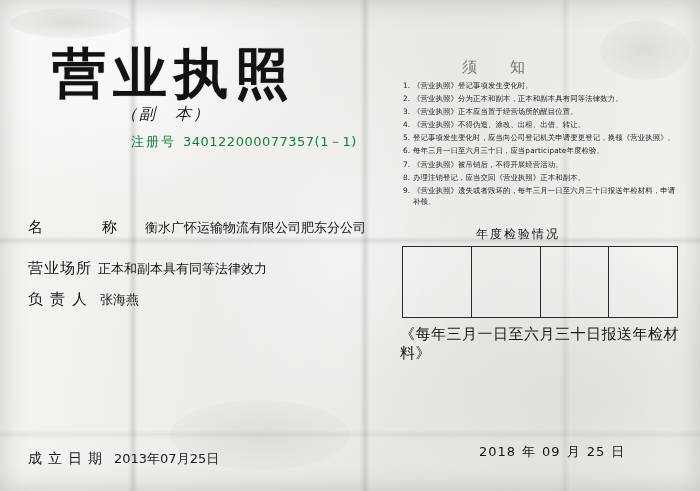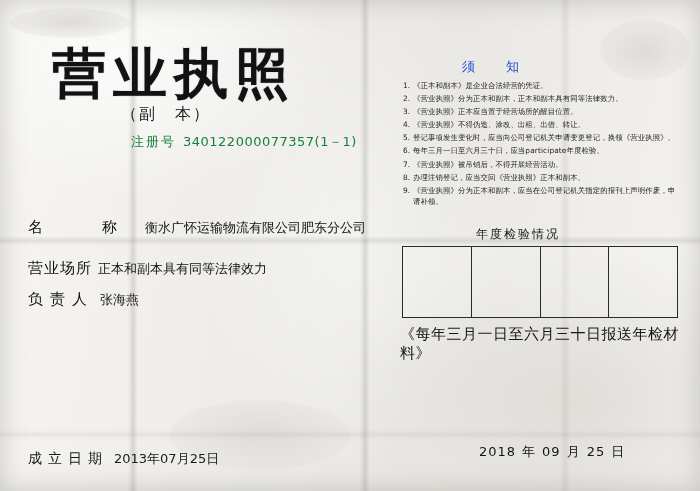--- a/index.html
+++ b/index.html
@@ -67,20 +67,21 @@
     color: #121212;
     text-shadow: 0 0 1px rgba(0,0,0,0.45);
   }
   .subtitle {
     position: absolute;
     left: 121px;
     top: 104px;
     font-size: 16px;
     letter-spacing: 2px;
     color: #1b1b1b;
+    font-style: italic;
   }
   .reg-line {
     position: absolute;
     left: 131px;
     top: 133px;
     font-size: 13px;
     color: #15803d;
     letter-spacing: 0.5px;
   }
   .reg-line .reg-label { letter-spacing: 2px; }
@@ -121,23 +122,23 @@
     white-space: nowrap;
   }
   .founded .f-label { letter-spacing: 6px; }
   .founded .f-value { font-size: 13px; margin-left: 6px; }
 
   
   .notice-title {
     position: absolute;
     left: 462px;
     top: 58px;
-    font-size: 13px;
+    font-size: 15px;
     letter-spacing: 9px;
-    color: #1d4ed8;
+    color: #737373;
   }
   .notice-list {
     position: absolute;
     left: 398px;
     top: 80px;
     width: 280px;
     font-size: 7.4px;
     line-height: 11.6px;
     color: #1c1c1c;
   }
@@ -289,21 +290,21 @@
   </div>
 
   <div class="founded">
     <span class="f-label">成立日期</span><span class="f-value">2013年07月25日</span>
   </div>
 
   <div class="notice-title">须　知</div>
   <div class="notice-list">
     <div class="n-item">
         <span class="n-num">1.</span>
-        <span class="n-text">《正本和副本》是企业合法经营的凭证。</span>
+        <span class="n-text">《营业执照》登记事项发生变化时。</span>
       </div>
     <div class="n-item">
         <span class="n-num">2.</span>
         <span class="n-text">《营业执照》分为正本和副本，正本和副本具有同等法律效力。</span>
       </div>
     <div class="n-item">
         <span class="n-num">3.</span>
         <span class="n-text">《营业执照》正本应当置于经营场所的醒目位置。</span>
       </div>
     <div class="n-item">
@@ -321,21 +322,21 @@
     <div class="n-item">
         <span class="n-num">7.</span>
         <span class="n-text">《营业执照》被吊销后，不得开展经营活动。</span>
       </div>
     <div class="n-item">
         <span class="n-num">8.</span>
         <span class="n-text">办理注销登记，应当交回《营业执照》正本和副本。</span>
       </div>
     <div class="n-item">
         <span class="n-num">9.</span>
-        <span class="n-text">《营业执照》分为正本和副本，应当在公司登记机关指定的报刊上声明作废，申请补领。</span>
+        <span class="n-text">《营业执照》遗失或者毁坏的，每年三月一日至六月三十日报送年检材料，申请补领。</span>
       </div>
   </div>
 
   <div class="annual-title">年度检验情况</div>
   <div class="annual-table">
     <div class="cell"></div>
     <div class="cell"></div>
     <div class="cell"></div>
     <div class="cell"></div>
   </div>

